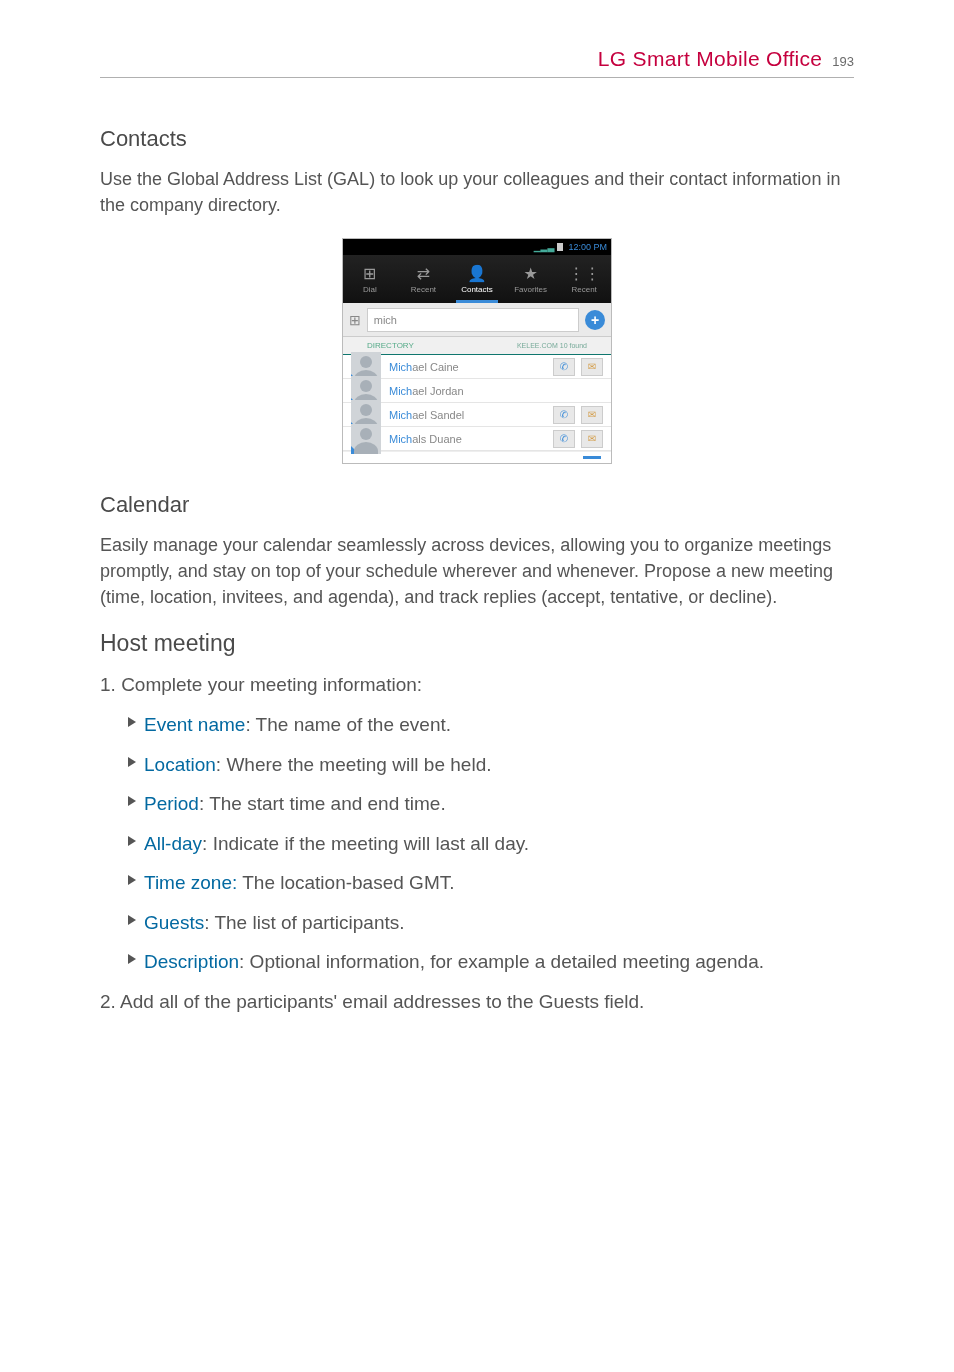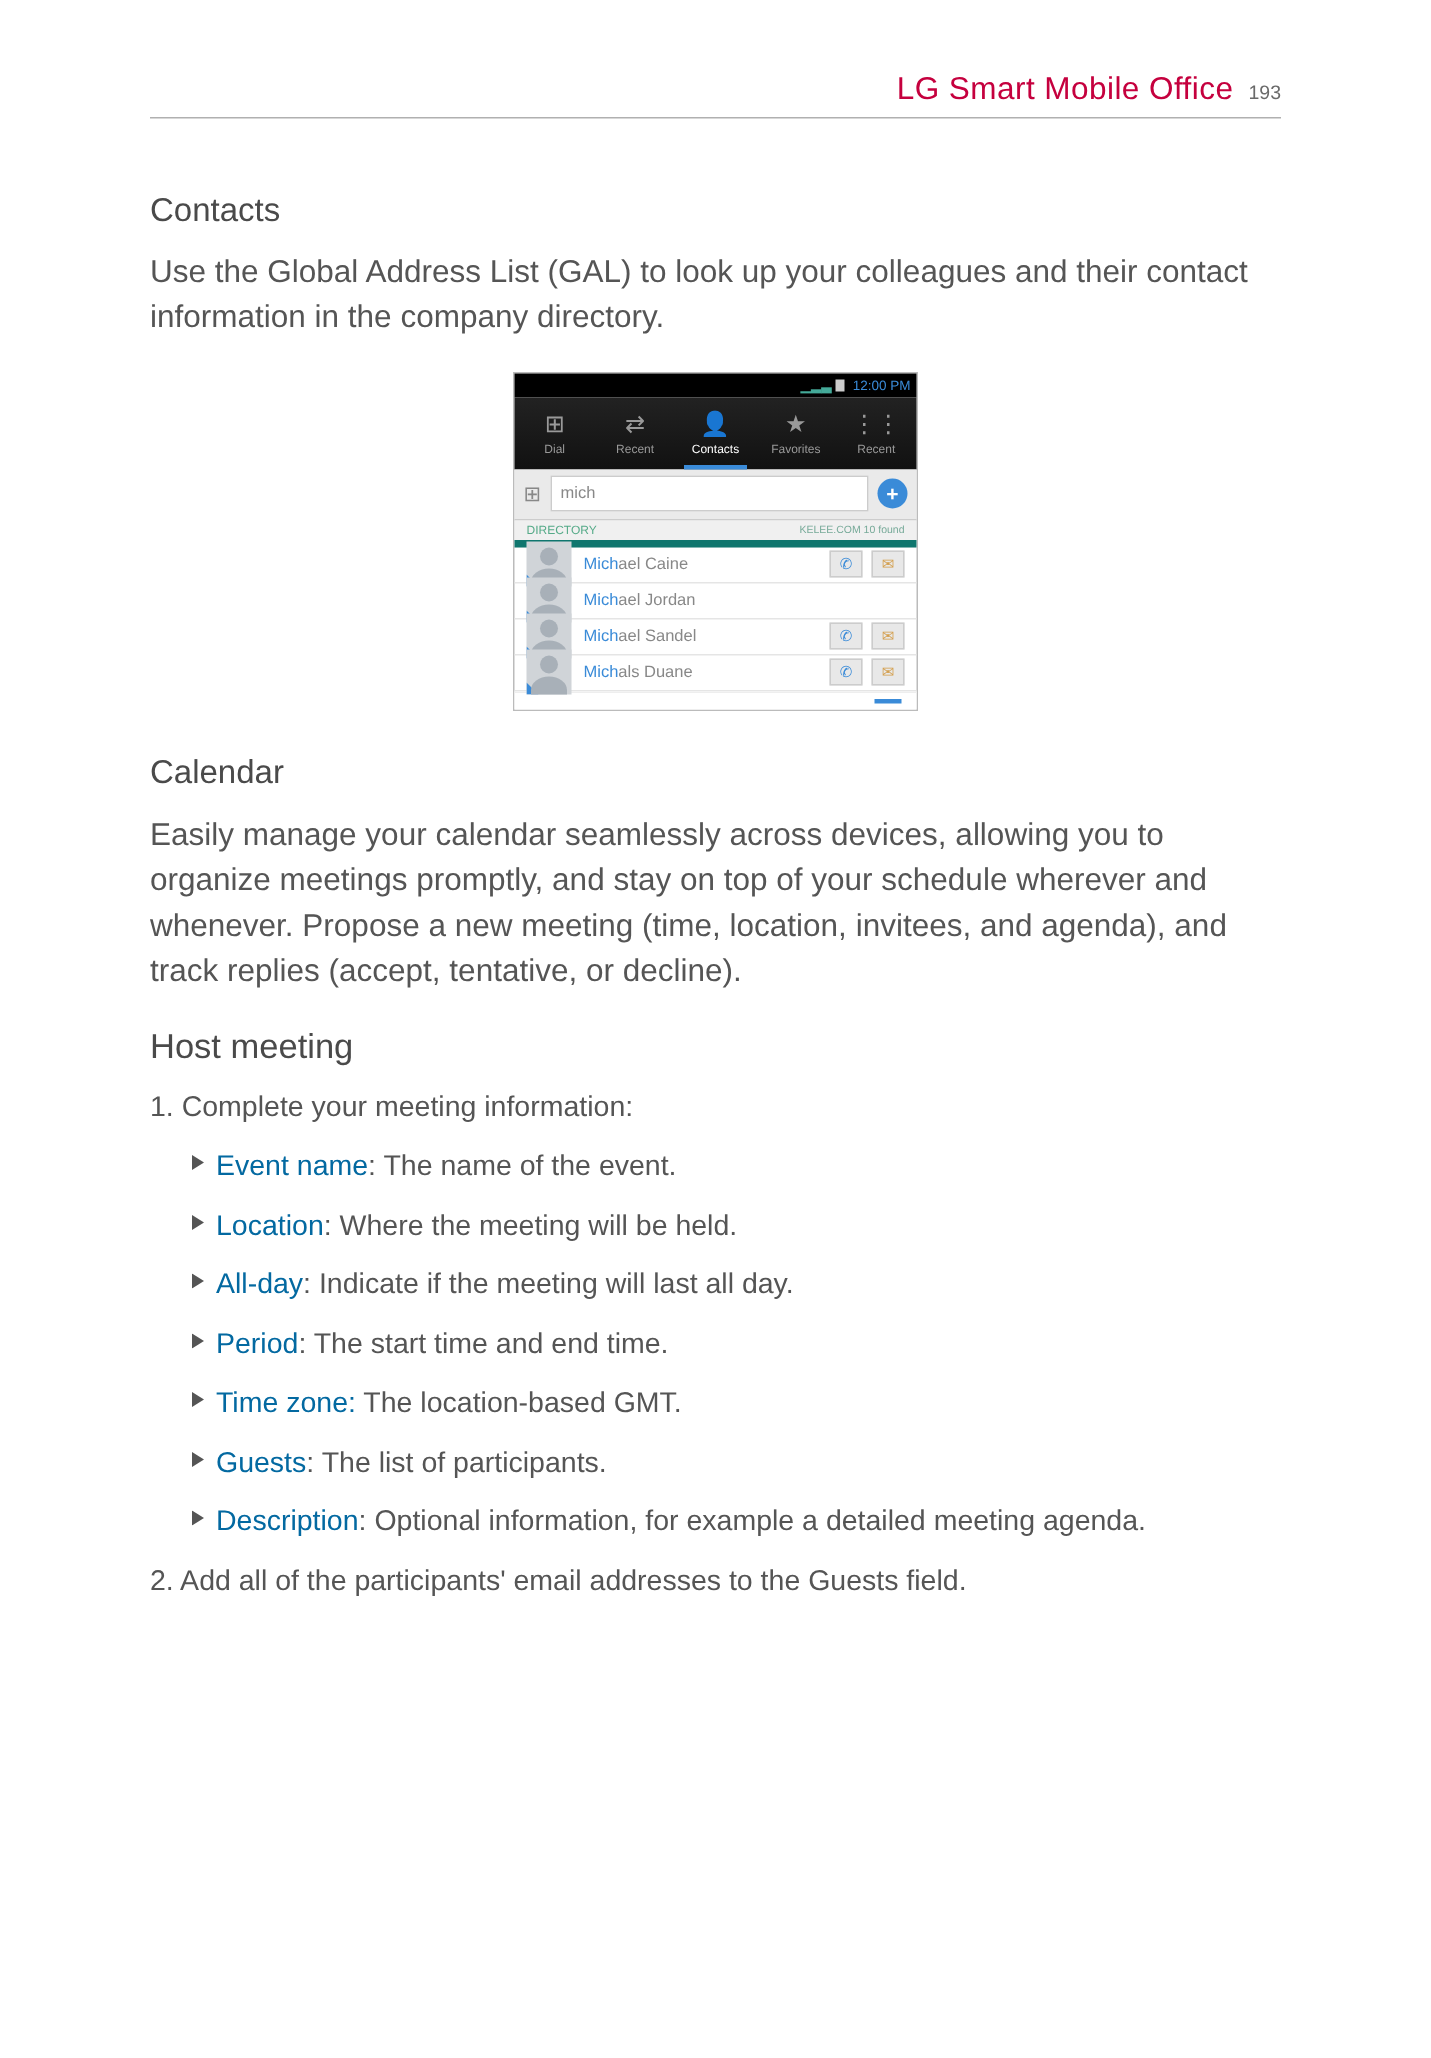--- a/index.html
+++ b/index.html
@@ -31,21 +31,21 @@
       margin-left: 10px;
       margin-top: 26px;
     }
     .section-h {
       font-size: 22px;
       color: #4a4a4a;
       font-weight: 400;
       margin-bottom: 14px;
     }
     .body-text {
-      font-size: 21px;
+      font-size: 18px;
       color: #555;
       line-height: 1.45;
       margin-bottom: 20px;
     }
     .sub-h {
       font-size: 23px;
       color: #4a4a4a;
       font-weight: 400;
       margin-top: 10px;
       margin-bottom: 14px;
@@ -152,24 +152,24 @@
       justify-content: center;
       font-size: 14px;
       font-weight: bold;
     }
     .dir-row {
       height: 18px;
       background: #f0f0f0;
       display: flex;
       align-items: center;
       justify-content: space-between;
-      padding: 0 8px;
+      padding: 0 24px;
       font-size: 8px;
       color: #5a8;
-      border-bottom: 5px solid #0f766e;
+      border-bottom: 1px solid #0f766e;
     }
     .dir-row .right { color: #7a9; font-size: 7px; }
     .contact-row {
       height: 24px;
       display: flex;
       align-items: center;
       padding: 0 8px;
       border-bottom: 1px solid #e5e5e5;
       gap: 8px;
     }
@@ -346,29 +346,29 @@
           </svg>
         </span>
         <span class="txt"><strong class="term">Location</strong>: Where the meeting will be held.</span>
       </div>
       <div class="bullet-row">
         <span class="tri">
           <svg width="8" height="10">
             <polygon points="0,0 8,5 0,10" fill="#555"></polygon>
           </svg>
         </span>
+        <span class="txt"><strong class="term">Period</strong>: The start time and end time.</span>
+      </div>
+      <div class="bullet-row">
+        <span class="tri">
+          <svg width="8" height="10">
+            <polygon points="0,0 8,5 0,10" fill="#555"></polygon>
+          </svg>
+        </span>
         <span class="txt"><strong class="term">All-day</strong>: Indicate if the meeting will last all day.</span>
-      </div>
-      <div class="bullet-row">
-        <span class="tri">
-          <svg width="8" height="10">
-            <polygon points="0,0 8,5 0,10" fill="#555"></polygon>
-          </svg>
-        </span>
-        <span class="txt"><strong class="term">Period</strong>: The start time and end time.</span>
       </div>
       <div class="bullet-row">
         <span class="tri">
           <svg width="8" height="10">
             <polygon points="0,0 8,5 0,10" fill="#555"></polygon>
           </svg>
         </span>
         <span class="txt"><strong class="term">Time zone:</strong> The location-based GMT.</span>
       </div>
       <div class="bullet-row">

